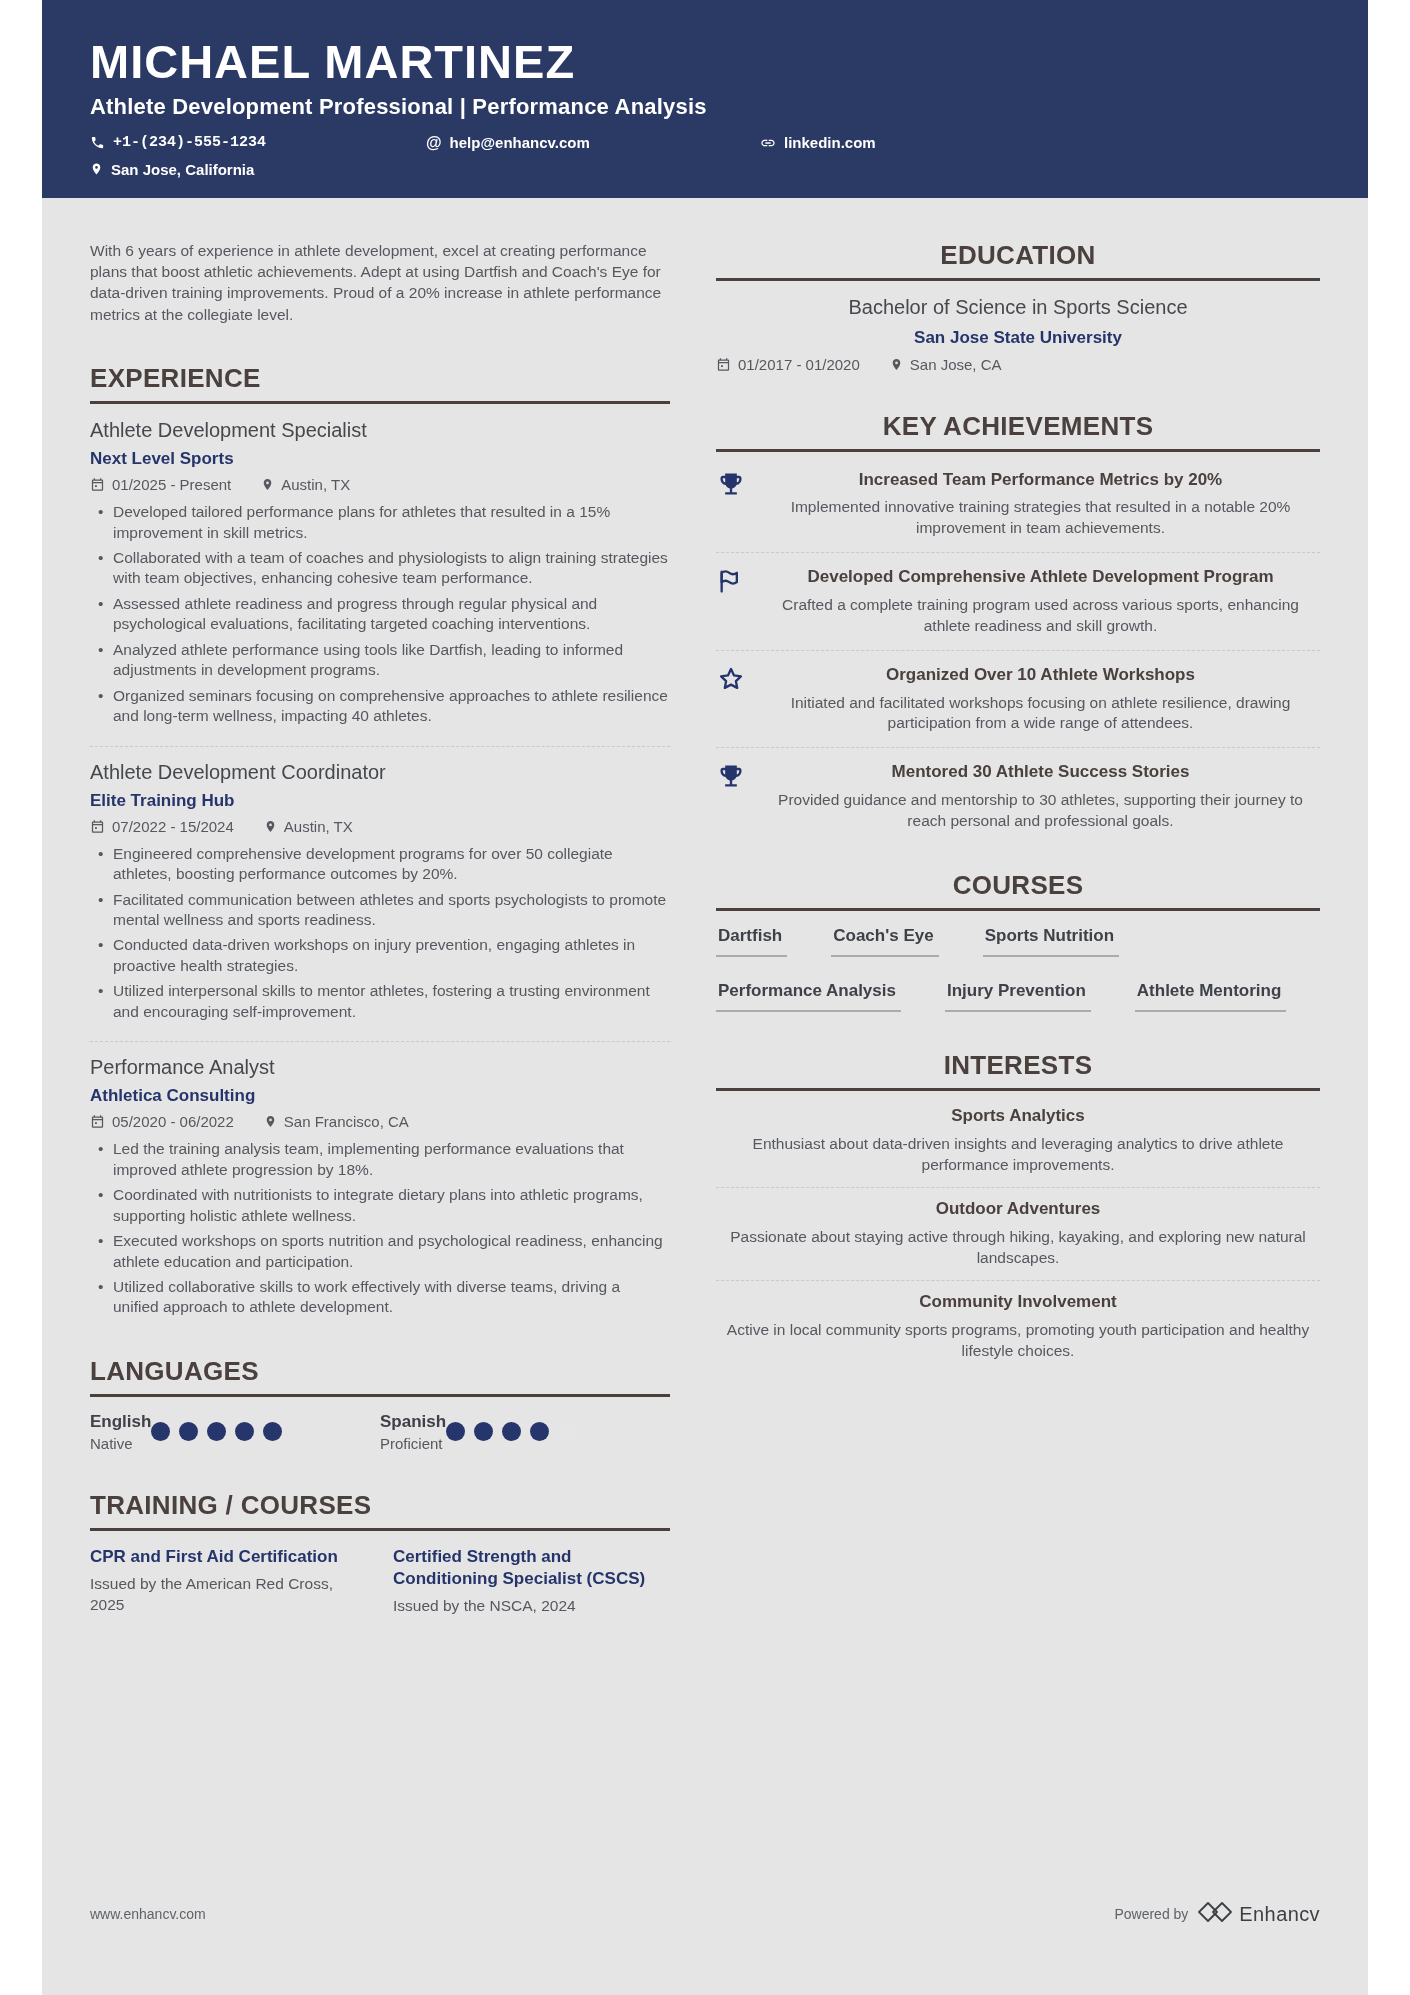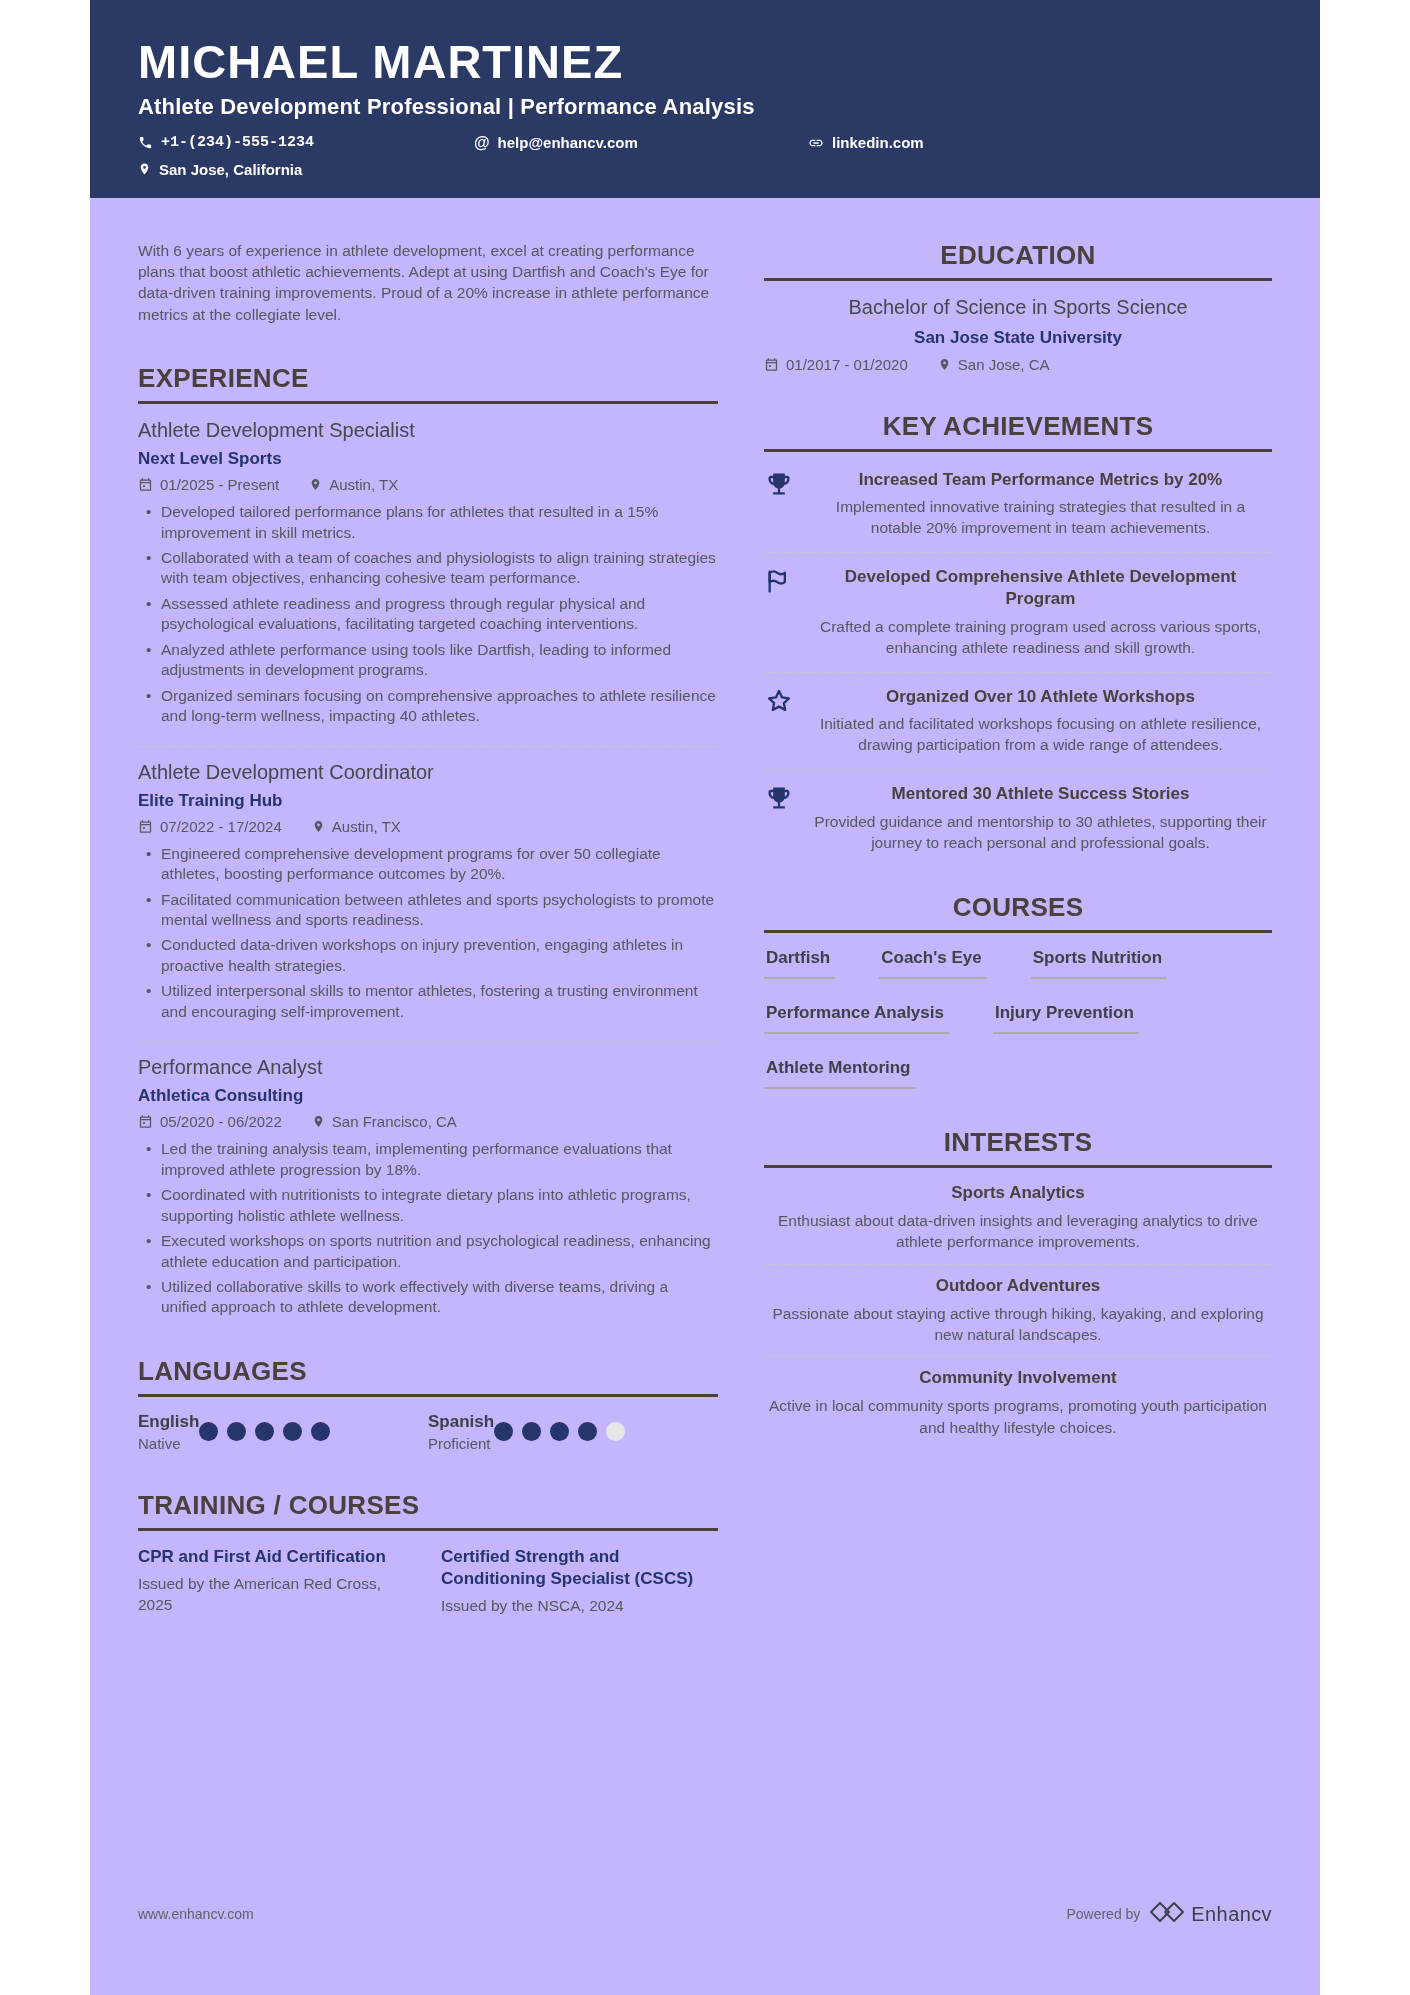--- a/index.html
+++ b/index.html
@@ -1,23 +1,23 @@
 <!DOCTYPE html>
 <html><head>
 <meta charset="utf-8">
 <style>
   * { margin: 0; padding: 0; box-sizing: border-box; }
   html, body { background: #ffffff; }
   body { font-family: "Liberation Sans", sans-serif; }
   .page {
     position: relative;
-    width: 1230px;
+    width: 1326px;
     height: 1995px;
     margin: 0 auto;
-    background: #c4b5fd;
+    background: #e5e5e5;
     overflow: hidden;
   }
 
   
   .header {
     background: #2B3A64;
     color: #ffffff;
     padding: 36px 48px 20px 48px;
   }
   .name {
@@ -242,21 +242,21 @@
         <div class="job">
           <div class="job-title">Athlete Development Coordinator</div>
           <div class="company">Elite Training Hub</div>
           <div class="meta-row">
             <span class="meta-item">
               <span>
                 <svg width="15" height="15" viewBox="0 0 24 24" fill="#55585E">
                     <path d="M19 4h-1V2h-2v2H8V2H6v2H5c-1.1 0-2 .9-2 2v14c0 1.1.9 2 2 2h14c1.1 0 2-.9 2-2V6c0-1.1-.9-2-2-2zm0 16H5V10h14v10zM5 8V6h14v2H5zm3 5h3v3H8v-3z"></path>
                   </svg>
               </span>
-              <span>07/2022 - 17/2024</span>
+              <span>07/2022 - 15/2024</span>
             </span>
             <span class="meta-item">
               <span>
                 <svg width="13" height="15" viewBox="0 0 24 24" fill="#55585E">
                     <path d="M12 2C8.13 2 5 5.13 5 9c0 5.25 7 13 7 13s7-7.75 7-13c0-3.87-3.13-7-7-7zm0 9.5A2.5 2.5 0 1 1 12 6.5a2.5 2.5 0 0 1 0 5z"></path>
                   </svg>
               </span>
               <span>Austin, TX</span>
             </span>
           </div>

